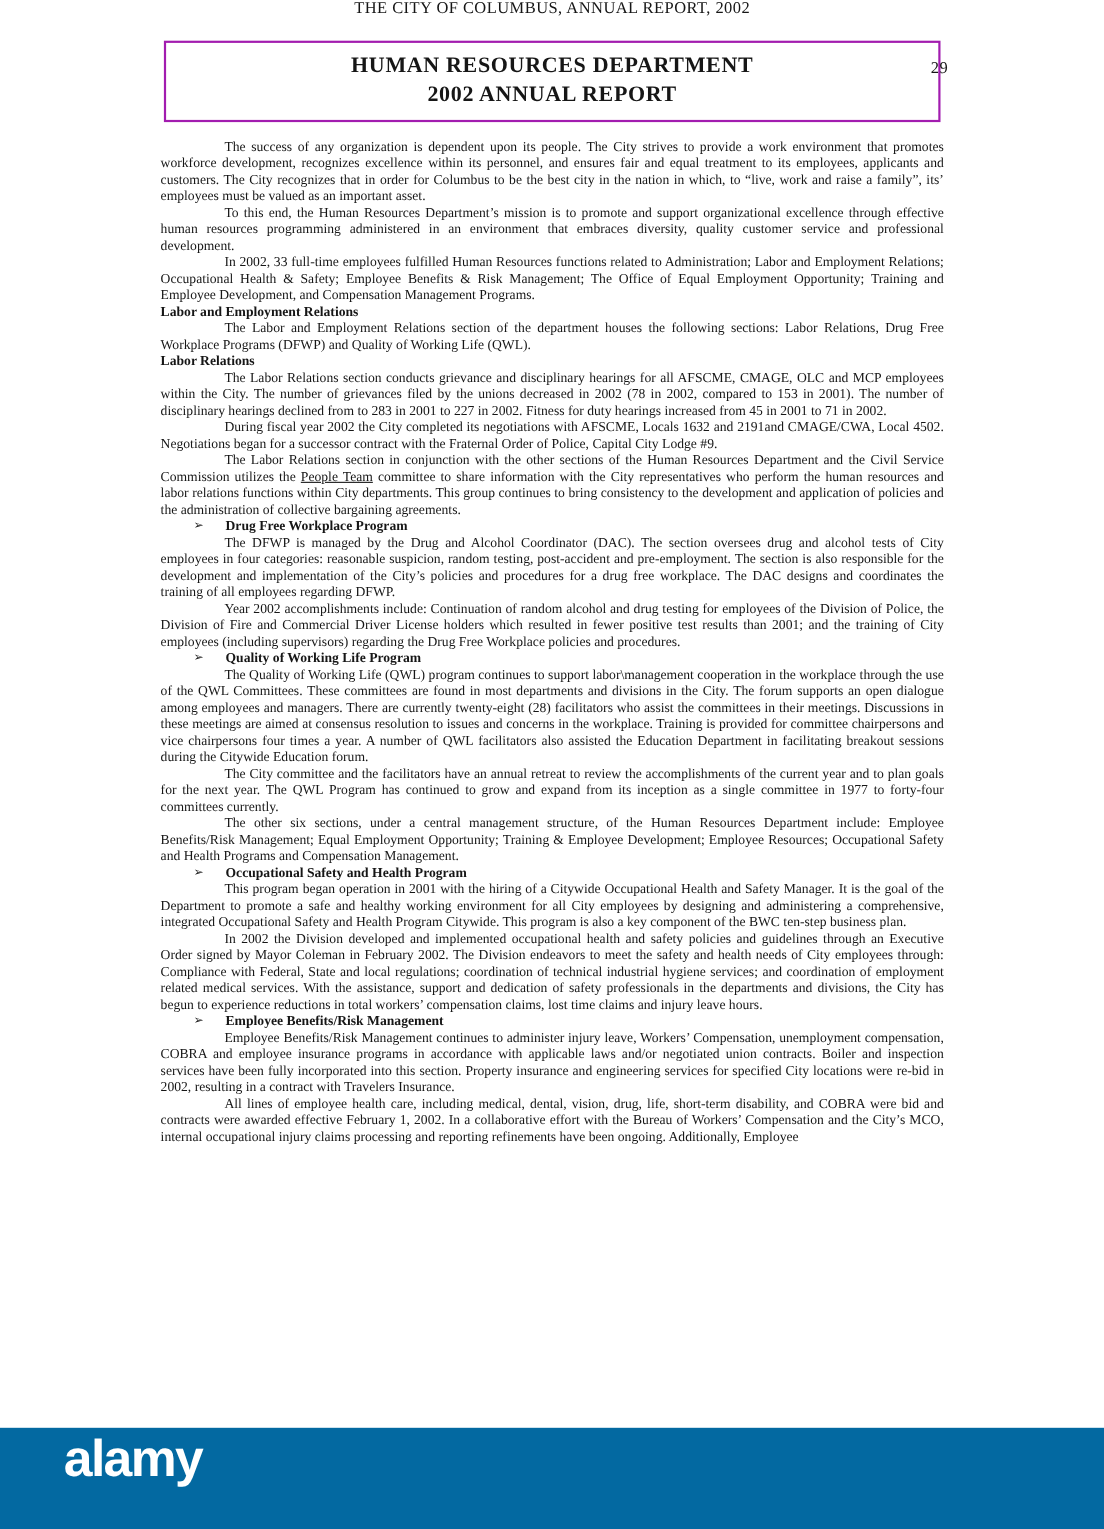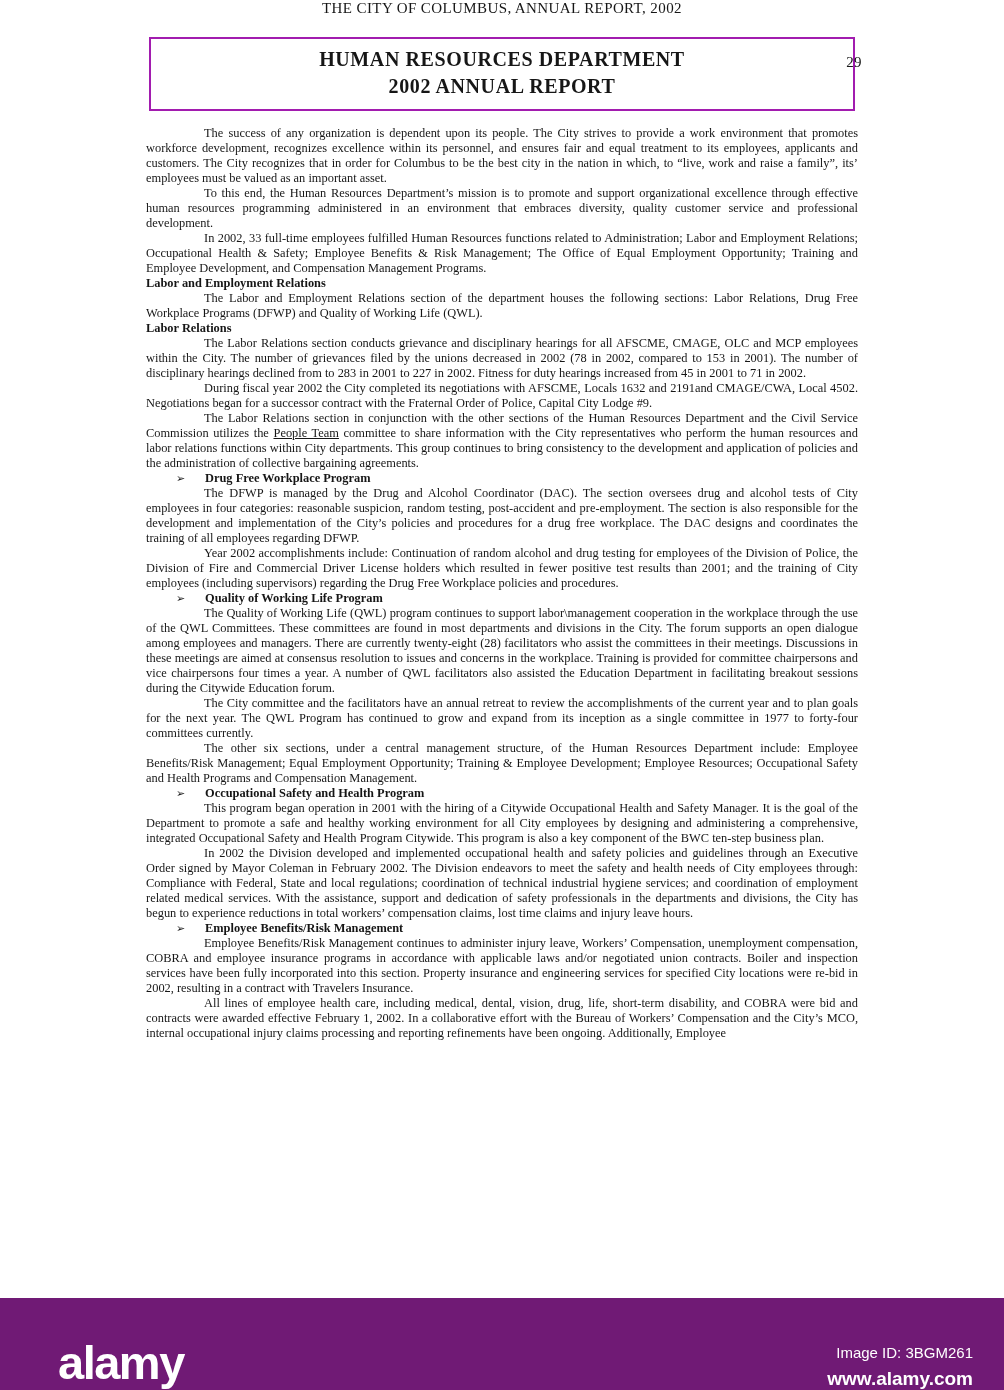--- a/index.html
+++ b/index.html
@@ -55,26 +55,26 @@
     left:30px;
     top:0;
     font-weight:normal;
     font-size:11px;
   }
   .u { text-decoration:underline; }
   .watermark-bar {
     position:absolute;
     left:0; bottom:0;
     width:100%; height:92px;
-    background:#701a75;
+    background:#0369a1;
     color:#fff;
     display:flex;
-    align-items:flex-end;
+    align-items:flex-start;
     justify-content:space-between;
-    padding:0 31px 0 58px;
+    padding:0 83px 0 58px;
     box-sizing:border-box;
     font-family:"Liberation Sans", sans-serif;
   }
   .alamy-logo {
     font-size:47px;
     font-weight:bold;
     letter-spacing:-1.5px;
   }
   .wm-right { text-align:right; }
   .wm-id { font-size:15px; margin-bottom:7px; }
@@ -113,17 +113,13 @@
     <div class="block bullet"><span class="arrow">➢</span><span>Occupational Safety and Health Program</span></div>
     <div class="block para">This program began operation in 2001 with the hiring of a Citywide Occupational Health and Safety Manager. It is the goal of the Department to promote a safe and healthy working environment for all City employees by designing and administering a comprehensive, integrated Occupational Safety and Health Program Citywide. This program is also a key component of the BWC ten-step business plan.</div>
     <div class="block para">In 2002 the Division developed and implemented occupational health and safety policies and guidelines through an Executive Order signed by Mayor Coleman in February 2002.  The Division endeavors to meet the safety and health needs of City employees through: Compliance with Federal, State and local regulations; coordination of technical industrial hygiene services; and coordination of employment related medical services.  With the assistance, support and dedication of safety professionals in the departments and divisions, the City has begun to experience reductions in total workers’ compensation claims, lost time claims and injury leave hours.</div>
     <div class="block bullet"><span class="arrow">➢</span><span>Employee Benefits/Risk Management</span></div>
     <div class="block para">Employee Benefits/Risk Management continues to administer injury leave, Workers’ Compensation, unemployment compensation, COBRA and employee insurance programs in accordance with applicable laws and/or negotiated union contracts. Boiler and inspection services have been fully incorporated into this section.  Property insurance and engineering services for specified City locations were re-bid in 2002, resulting in a contract with Travelers Insurance.</div>
     <div class="block para">All lines of employee health care, including medical, dental, vision, drug, life, short-term disability, and COBRA were bid and contracts were awarded effective  February 1, 2002. In a collaborative effort with the Bureau of Workers’ Compensation and the City’s MCO, internal occupational injury claims processing and reporting refinements have been ongoing. Additionally, Employee</div>
   </div>
 
 <div class="watermark-bar">
   <div class="alamy-logo">alamy</div>
-  <div class="wm-right">
-    <div class="wm-id">Image ID: 3BGM261</div>
-    <div class="wm-url">www.alamy.com</div>
-  </div>
 </div>
 
 </body></html>

